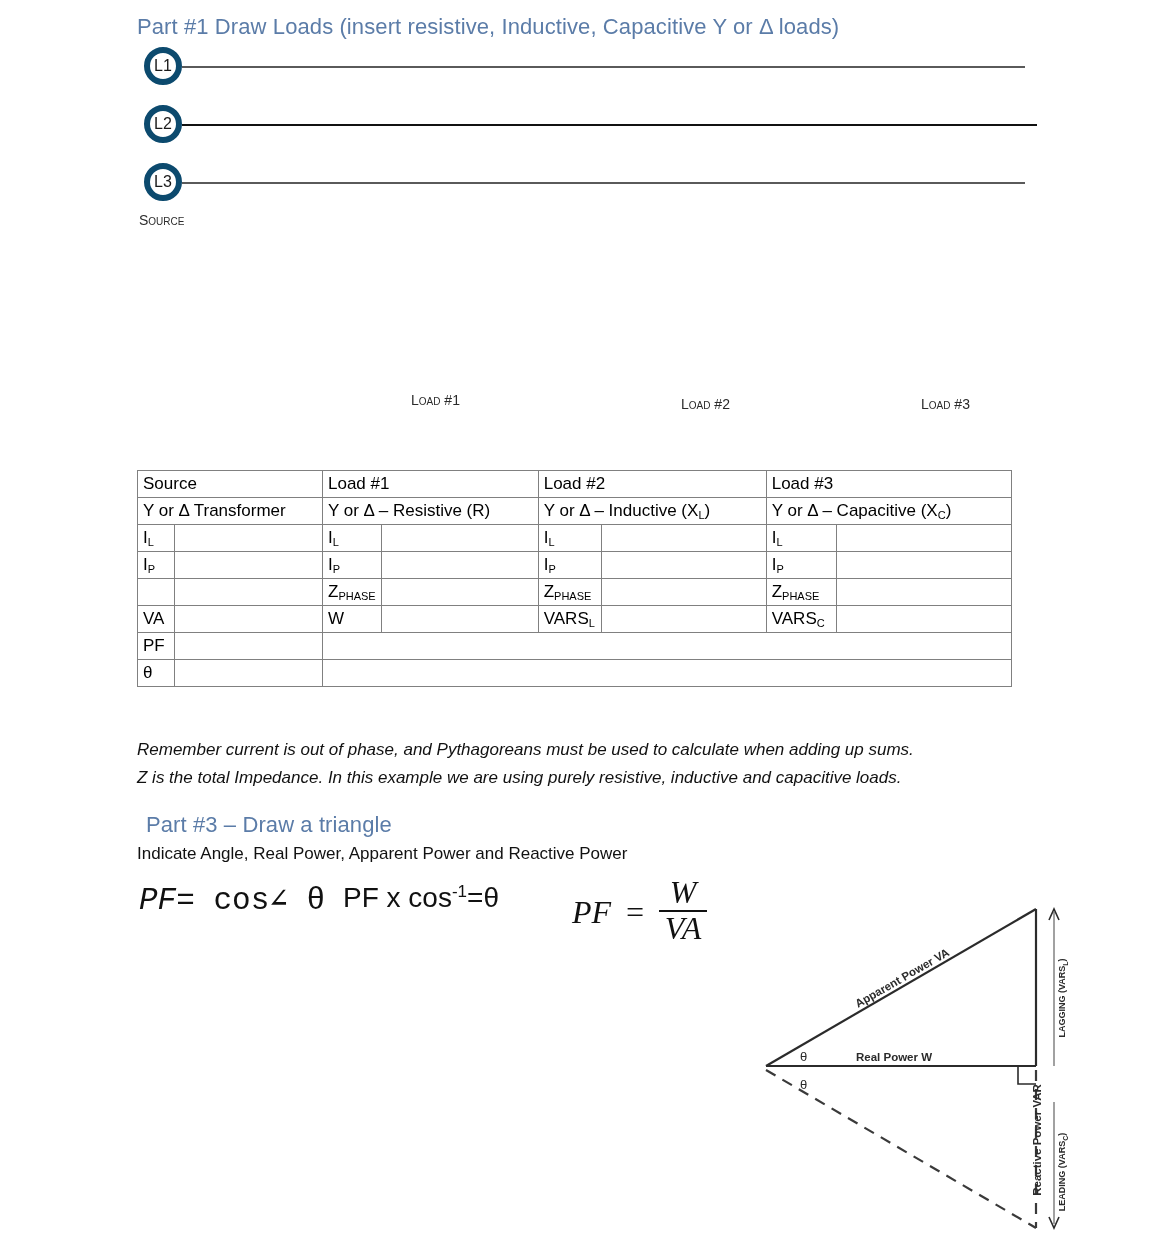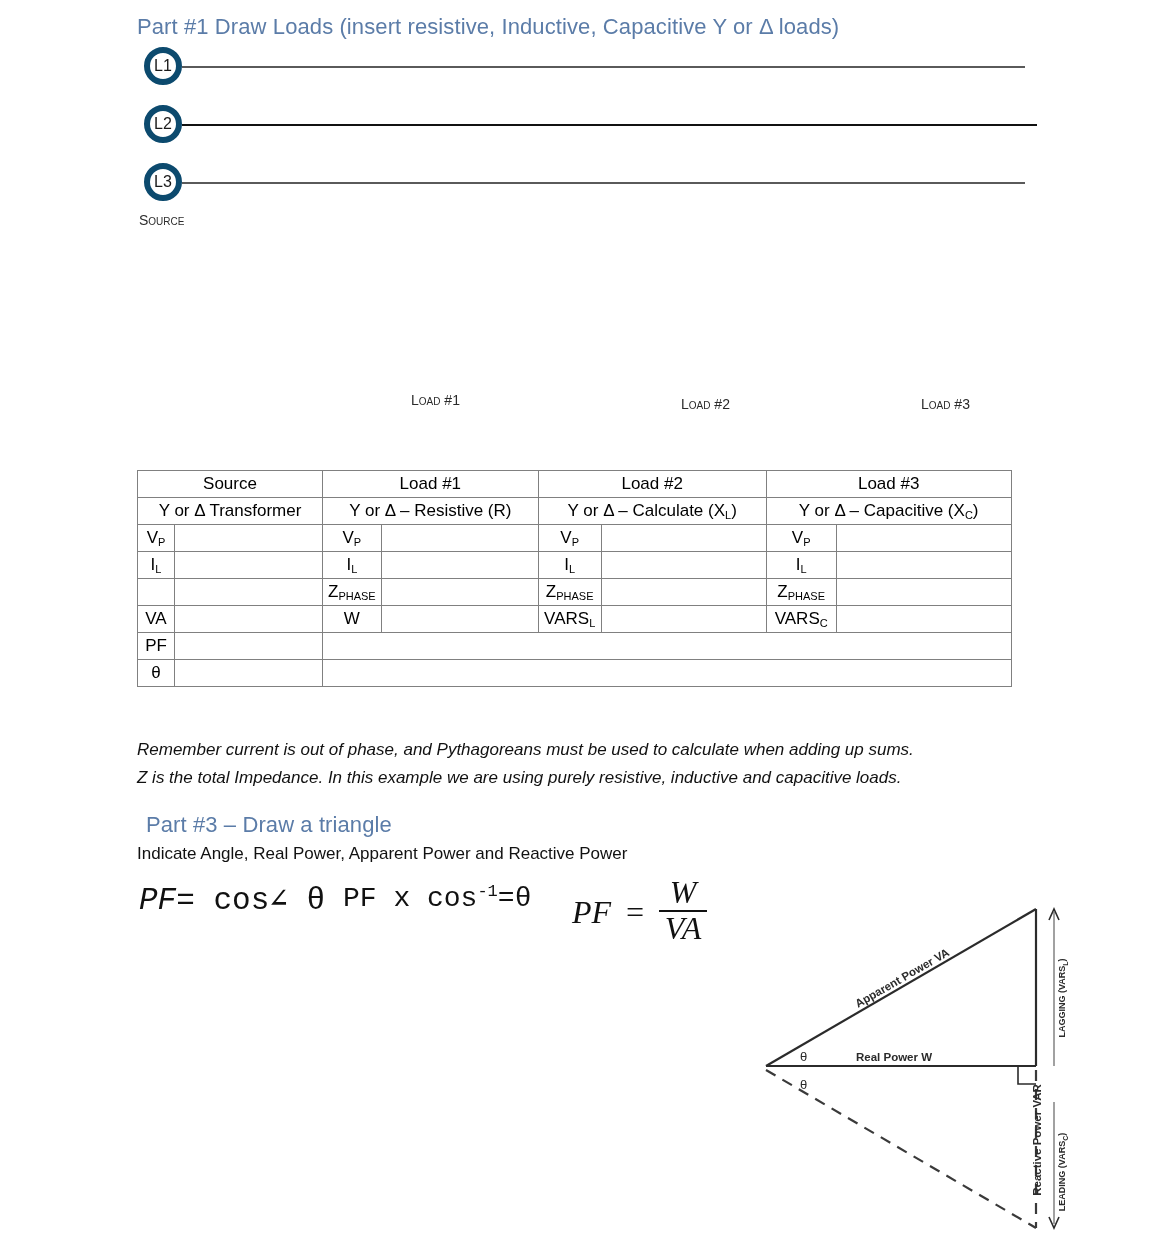--- a/index.html
+++ b/index.html
@@ -13,21 +13,20 @@
     position: relative;
     font-family: "Liberation Sans", sans-serif;
     color: #000000;
     overflow: hidden;
   }
   .page {
     position: absolute;
     left: 0; top: 0;
     width: 1174px;
     height: 1244px;
-    text-align: center;
   }
 
   
   .sect-heading {
     position: absolute;
     font-size: 22px;
     color: #5b7ca8;
     font-weight: 400;
     white-space: nowrap;
     letter-spacing: .1px;
@@ -136,21 +135,21 @@
     color: #111;
   }
   #f1 {
     left: 139px; top: 880px;
     font-family: Liberation Mono, monospace;
     font-size: 31px;
   }
   #f1 .it { font-style: italic; }
   #f2 {
     left: 343px; top: 882px;
-    font-family: Liberation Mono, monospace;
+    font-family: Liberation Sans, sans-serif;
     font-size: 28px;
   }
   #f2 sup { font-size: 17px; }
   #f3 {
     left: 572px; top: 878px;
     font-family: "Liberation Serif", serif;
     font-style: italic;
     font-size: 32px;
     display: flex;
     align-items: center;
@@ -239,50 +238,50 @@
         </tr>
 
         <tr>
           <td class="hdr" colspan="2">
             <span>Y or Δ Transformer</span><sub></sub><span></span>
           </td>
           <td class="hdr" colspan="2">
             <span>Y or Δ – Resistive (R)</span><sub></sub><span></span>
           </td>
           <td class="hdr" colspan="2">
-            <span>Y or Δ – Calculate (X</span><sub>L</sub><span>)</span>
+            <span>Y or Δ – Inductive (X</span><sub>L</sub><span>)</span>
           </td>
           <td class="hdr" colspan="2">
             <span>Y or Δ  – Capacitive (X</span><sub>C</sub><span>)</span>
           </td>
         </tr>
 
 
-        <tr>
-          <td><span>V</span><sub>P</sub></td>
-          <td></td>
-          <td><span>V</span><sub>P</sub></td>
-          <td></td>
-          <td><span>V</span><sub>P</sub></td>
-          <td></td>
-          <td><span>V</span><sub>P</sub></td>
-          <td></td>
-        </tr>
 
         <tr>
           <td><span>I</span><sub>L</sub></td>
           <td></td>
           <td><span>I</span><sub>L</sub></td>
           <td></td>
           <td><span>I</span><sub>L</sub></td>
           <td></td>
           <td><span>I</span><sub>L</sub></td>
           <td></td>
         </tr>
 
+        <tr>
+          <td><span>I</span><sub>P</sub></td>
+          <td></td>
+          <td><span>I</span><sub>P</sub></td>
+          <td></td>
+          <td><span>I</span><sub>P</sub></td>
+          <td></td>
+          <td><span>I</span><sub>P</sub></td>
+          <td></td>
+        </tr>
 
         <tr>
           <td class="shade"></td>
           <td class="shade"></td>
           <td><span>Z</span><sub>PHASE</sub></td>
           <td></td>
           <td><span>Z</span><sub>PHASE</sub></td>
           <td></td>
           <td><span>Z</span><sub>PHASE</sub></td>
           <td></td>

